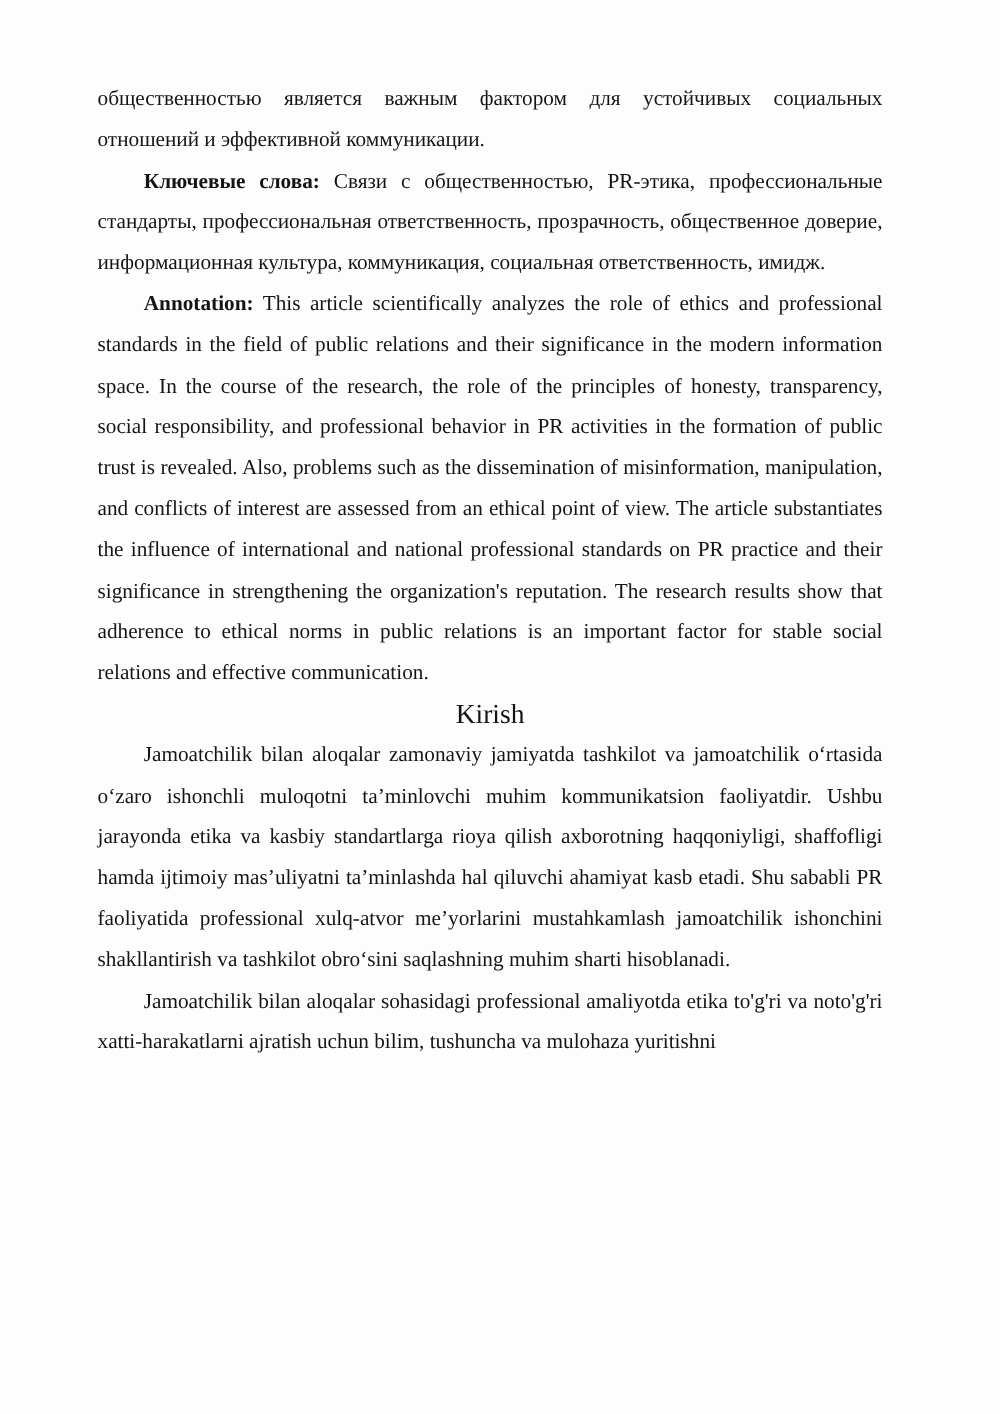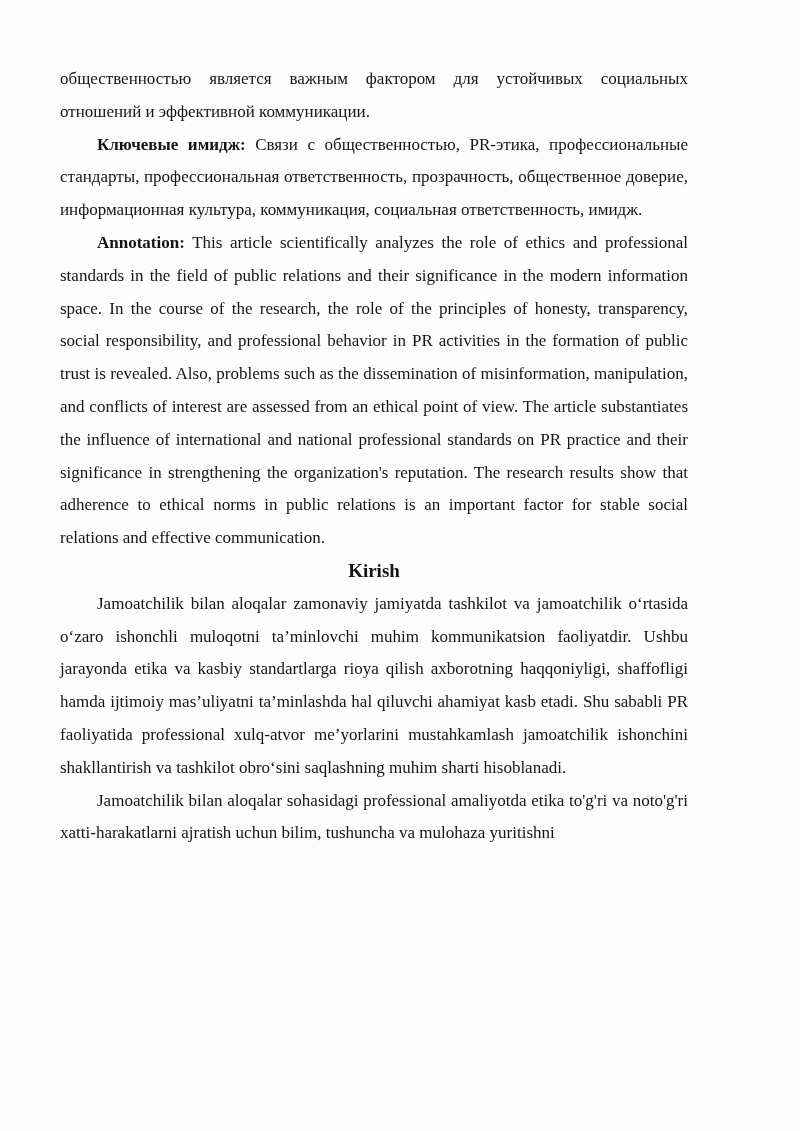--- a/index.html
+++ b/index.html
@@ -10,56 +10,56 @@
   .page {
     position: relative;
     width: 800px;
     height: 1131px;
     background: #fdfdfd;
     color: #141414;
     font-family: "Liberation Serif", "DejaVu Serif", serif;
     font-size: 17px;
     line-height: 32.8px;
     box-sizing: border-box;
-    padding: 63px 57px 0 60px;
+    padding: 63px 57px 0 78px;
     overflow: hidden;
   }
   .textblock {
     width: 628px;
   }
   p.body {
     margin: 0;
     text-align: justify;
     text-justify: inter-word;
   }
   p.body.ind {
     text-indent: 37px;
   }
   p.heading {
     margin: 0;
     text-align: center;
-    font-weight: bold;
-    font-size: 19px;
+    font-weight: normal;
+    font-size: 22px;
   }
   b.lead {
     font-weight: bold;
   }
 </style>
 </head>
 <body>
 
 <div class="page">
   <div class="textblock">
 
     <p class="body">
       <span>общественностью является важным фактором для устойчивых социальных отношений и эффективной коммуникации.</span>
     </p>
 
     <p class="body ind">
-      <b class="lead">Ключевые имидж:</b><span> Связи с общественностью, PR-этика, профессиональные стандарты, профессиональная ответственность, прозрачность, общественное доверие, информационная культура, коммуникация, социальная ответственность, имидж.</span>
+      <b class="lead">Ключевые слова:</b><span> Связи с общественностью, PR-этика, профессиональные стандарты, профессиональная ответственность, прозрачность, общественное доверие, информационная культура, коммуникация, социальная ответственность, имидж.</span>
     </p>
 
     <p class="body ind">
       <b class="lead">Annotation:</b><span> This article scientifically analyzes the role of ethics and professional standards in the field of public relations and their significance in the modern information space. In the course of the research, the role of the principles of honesty, transparency, social responsibility, and professional behavior in PR activities in the formation of public trust is revealed. Also, problems such as the dissemination of misinformation, manipulation, and conflicts of interest are assessed from an ethical point of view. The article substantiates the influence of international and national professional standards on PR practice and their significance in strengthening the organization's reputation. The research results show that adherence to ethical norms in public relations is an important factor for stable social relations and effective communication.</span>
     </p>
 
 
     <p class="heading">Kirish</p>
 
     <p class="body ind">

